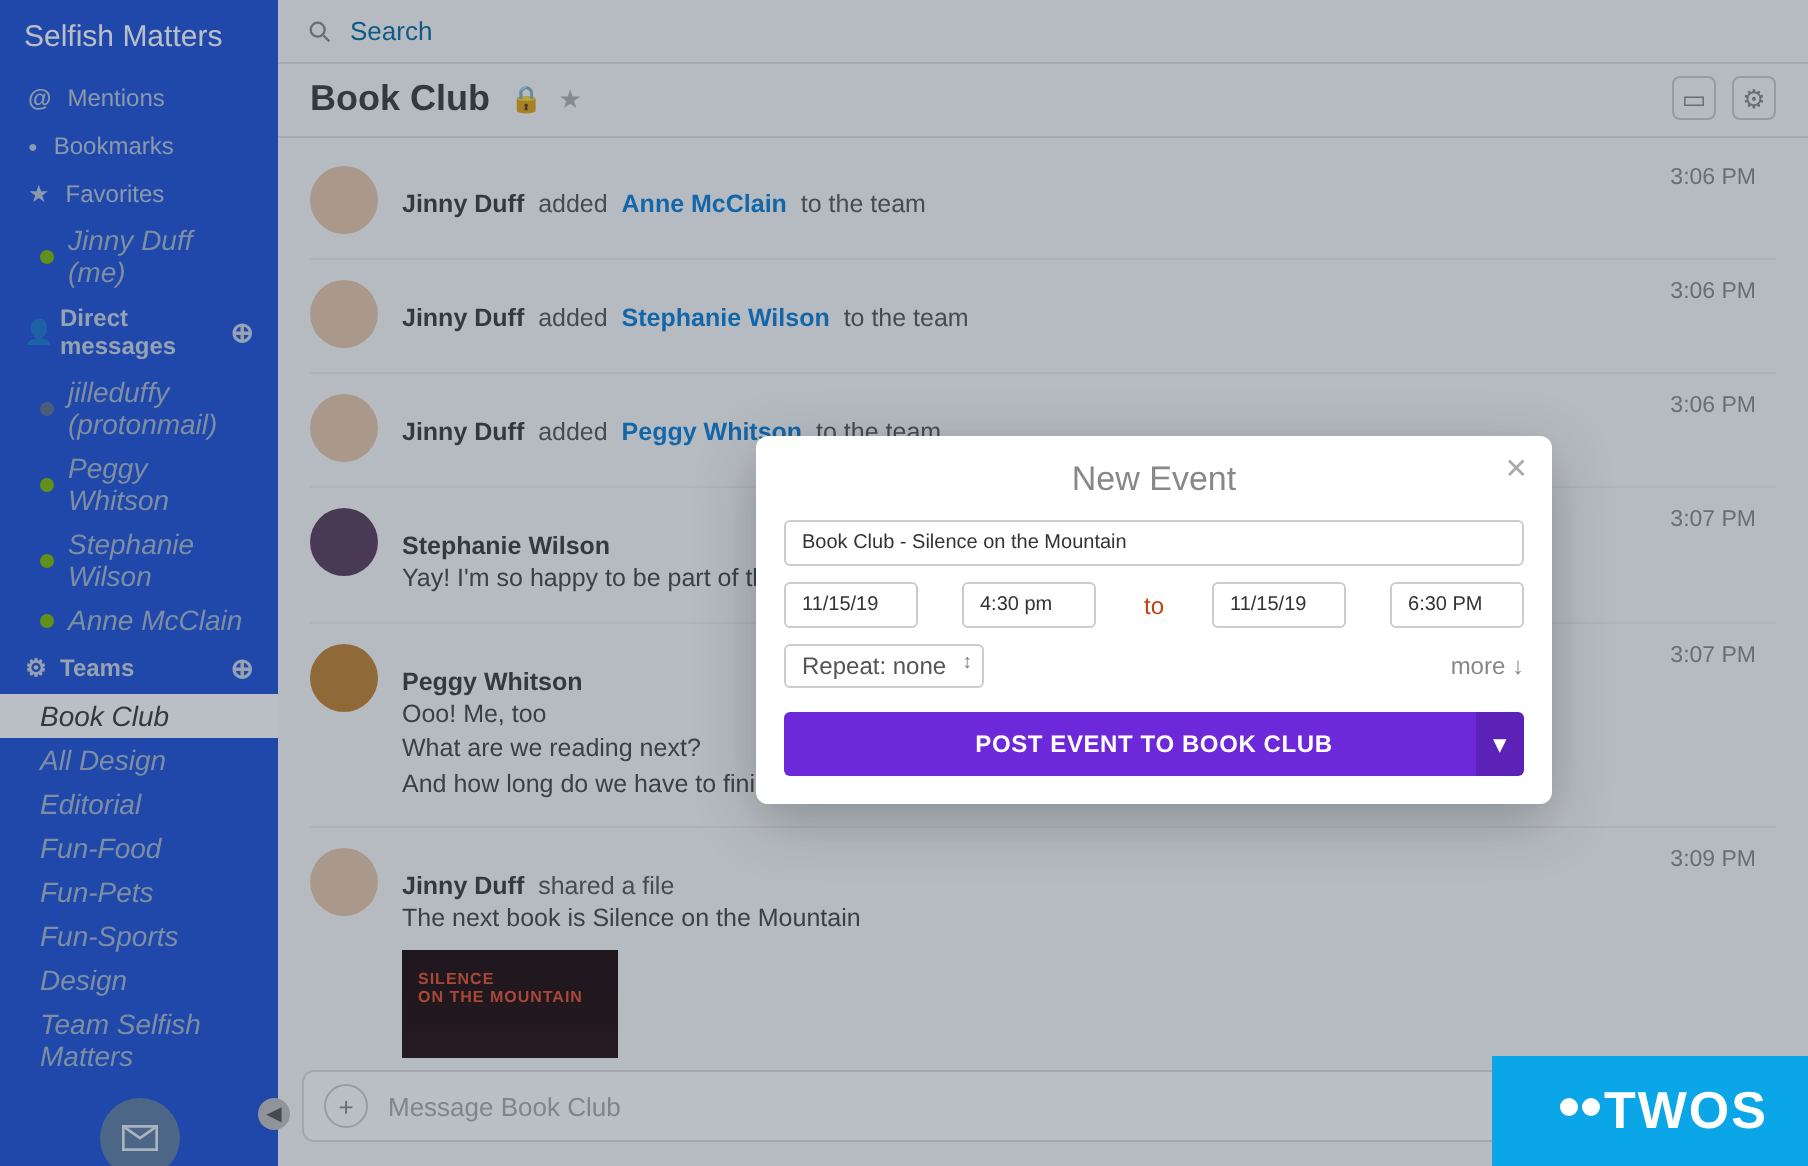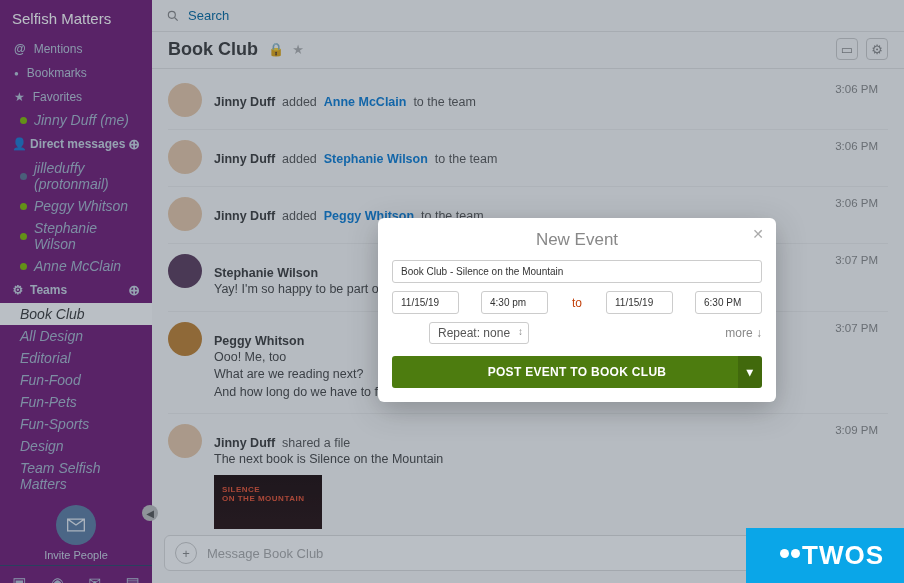--- a/index.html
+++ b/index.html
@@ -1,21 +1,21 @@
 <!DOCTYPE html>
 <html><head>
 <meta charset="utf-8">
 <style>
 * { box-sizing: border-box; margin: 0; padding: 0; }
 body { font-family: -apple-system, BlinkMacSystemFont, "Segoe UI", Helvetica, Arial, sans-serif; font-size: 13px; color: #333; overflow: hidden; width: 904px; height: 583px; position: relative; }
 .app { display: flex; width: 904px; height: 583px; }
 .overlay { position: absolute; inset: 0; background: rgba(40,55,75,0.32); pointer-events: none; z-index: 50; }
 
 
-.sidebar { width: 152px; background: #701a75; color: #c9d4e2; display: flex; flex-direction: column; font-size: 12px; }
+.sidebar { width: 139px; background: #1d4ed8; color: #c9d4e2; display: flex; flex-direction: column; font-size: 12px; }
 .workspace-title { padding: 10px 12px; color: #fff; font-size: 15px; font-weight: 400; }
 .nav-item { padding: 5px 12px 5px 14px; display: flex; align-items: center; gap: 8px; color: #b8c7d9; cursor: pointer; }
 .nav-item.mentions::before { content: "@"; font-weight: bold; }
 .nav-item.bookmarks::before { content: "\25CF"; font-size: 8px; }
 .nav-item.favorites::before { content: "\2605"; }
 .nav-section { padding: 5px 12px; display: flex; align-items: center; justify-content: space-between; color: #c9d4e2; font-weight: 600; }
 .nav-section .plus { color: #c9d4e2; font-size: 14px; }
 .dm-item, .team-item { padding: 3px 12px 3px 20px; display: flex; align-items: center; gap: 7px; color: #a5b7cd; cursor: pointer; font-size: 14px; font-style: italic; }
 .presence { width: 7px; height: 7px; border-radius: 50%; background: #7fba00; flex-shrink: 0; }
 .presence.off { background: #5a7090; }
@@ -66,24 +66,24 @@
 
 .modal { position: absolute; left: 378px; top: 218px; width: 398px; background: #fff; border-radius: 6px; box-shadow: 0 8px 30px rgba(0,0,0,0.25); padding: 12px 14px 14px; z-index: 100; }
 .modal-title { text-align: center; color: #888; font-size: 17px; font-weight: 400; margin-bottom: 10px; }
 .modal-close { position: absolute; top: 8px; right: 12px; color: #aaa; cursor: pointer; font-size: 14px; }
 .modal input[type=text] { width: 100%; border: 1px solid #ccc; border-radius: 3px; padding: 5px 8px; font-size: 10px; color: #333; }
 .title-input { margin-bottom: 8px; }
 .dt-row { display: flex; gap: 22px; align-items: center; margin-bottom: 8px; }
 .dt-row input { flex: 1; min-width: 0; }
 .dt-row .to-label { color: #c2410c; font-size: 12px; padding: 0 2px; }
 .repeat-row { display: flex; align-items: center; margin-bottom: 12px; }
-.repeat-select { border: 1px solid #ccc; border-radius: 3px; padding: 3px 18px 3px 8px; font-size: 12px; color: #555; background: #fff; position: relative; margin-left: 37px; }
+.repeat-select { border: 1px solid #ccc; border-radius: 3px; padding: 3px 18px 3px 8px; font-size: 12px; color: #555; background: #fff; position: relative; }
 .repeat-select::after { content: "\2195"; position: absolute; right: 5px; top: 3px; font-size: 10px; color: #888; }
 .more-link { margin-left: auto; color: #888; font-size: 12px; }
-.post-btn { display: block; width: 100%; background: #4d7c0f; color: #fff; border: none; border-radius: 3px; padding: 9px 0; font-size: 12px; font-weight: 600; letter-spacing: 0.3px; cursor: pointer; position:relative; }
+.post-btn { display: block; width: 100%; background: #6d28d9; color: #fff; border: none; border-radius: 3px; padding: 9px 0; font-size: 12px; font-weight: 600; letter-spacing: 0.3px; cursor: pointer; position:relative; }
 .post-btn .caret-box { position:absolute; right:0; top:0; bottom:0; width:24px; background: rgba(0,0,0,0.15); display:flex; align-items:center; justify-content:center; border-top-right-radius:3px; border-bottom-right-radius:3px; }
 
 
 .watermark { position: absolute; right: 0; bottom: 0; background: #0aa6e8; color: #fff; font-weight: 800; font-size: 26px; padding: 12px 20px 12px 34px; letter-spacing: 1px; z-index: 200; }
 .watermark .dot { display:inline-block; width:9px; height:9px; border-radius:50%; background:#fff; margin-right:2px; vertical-align: 6px; }
 </style>
 </head>
 <body>
 
 <div class="app">

